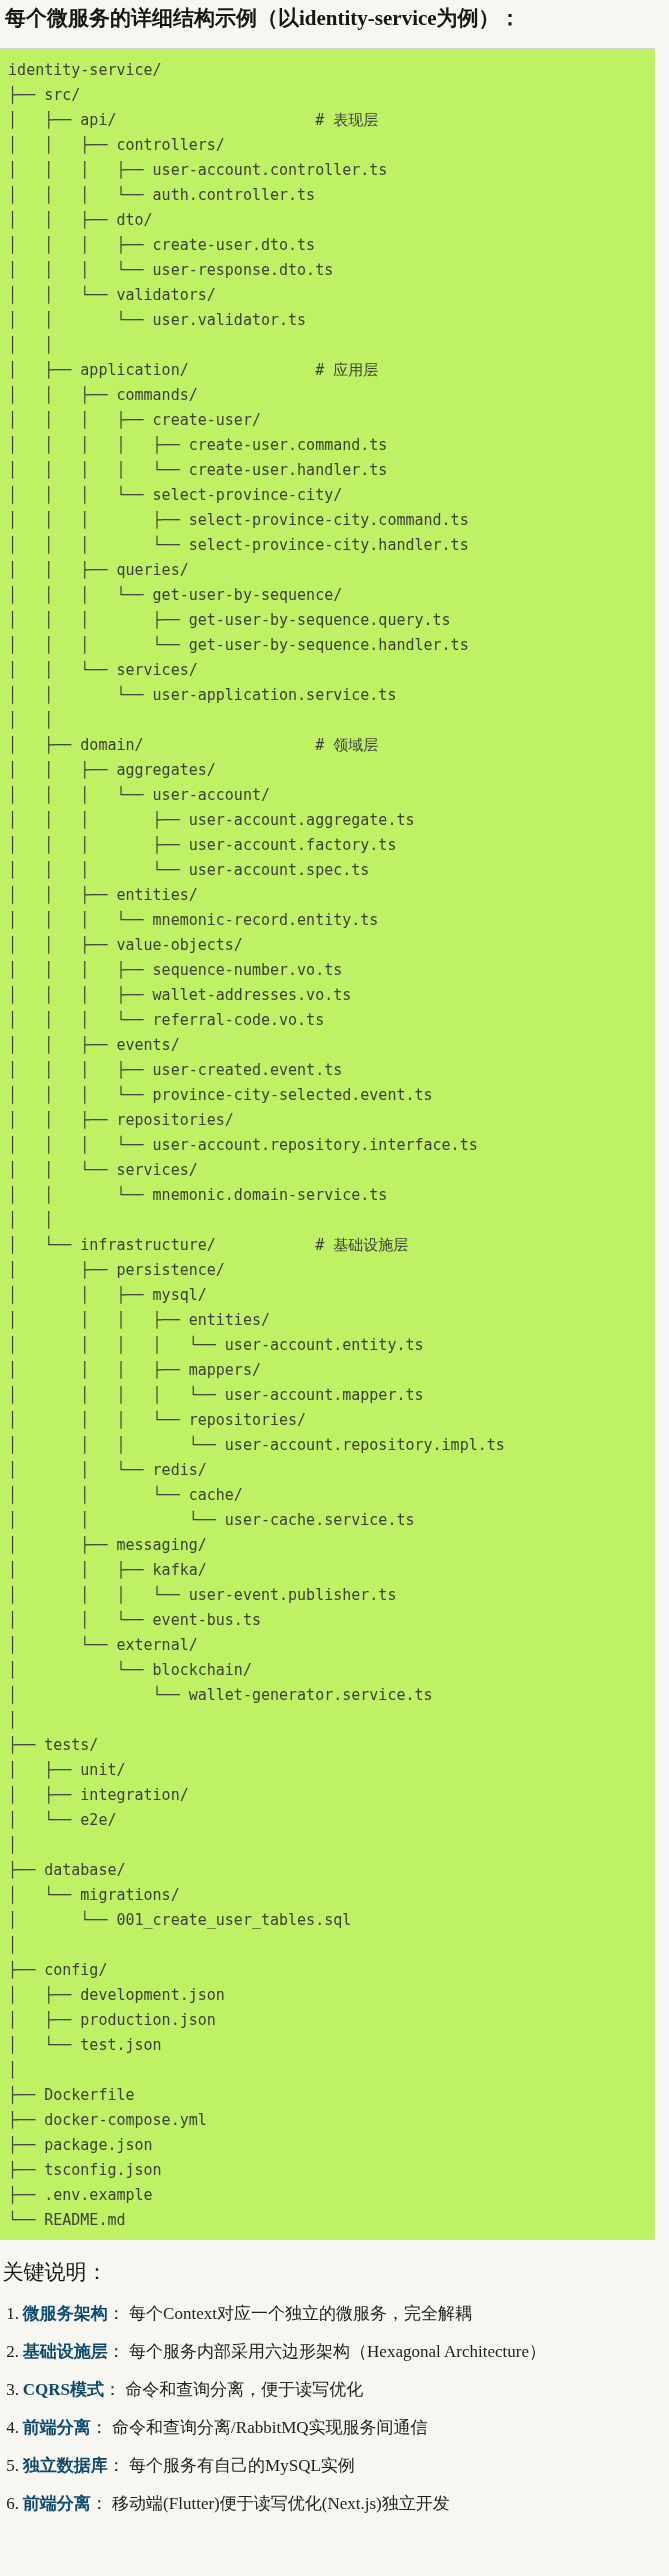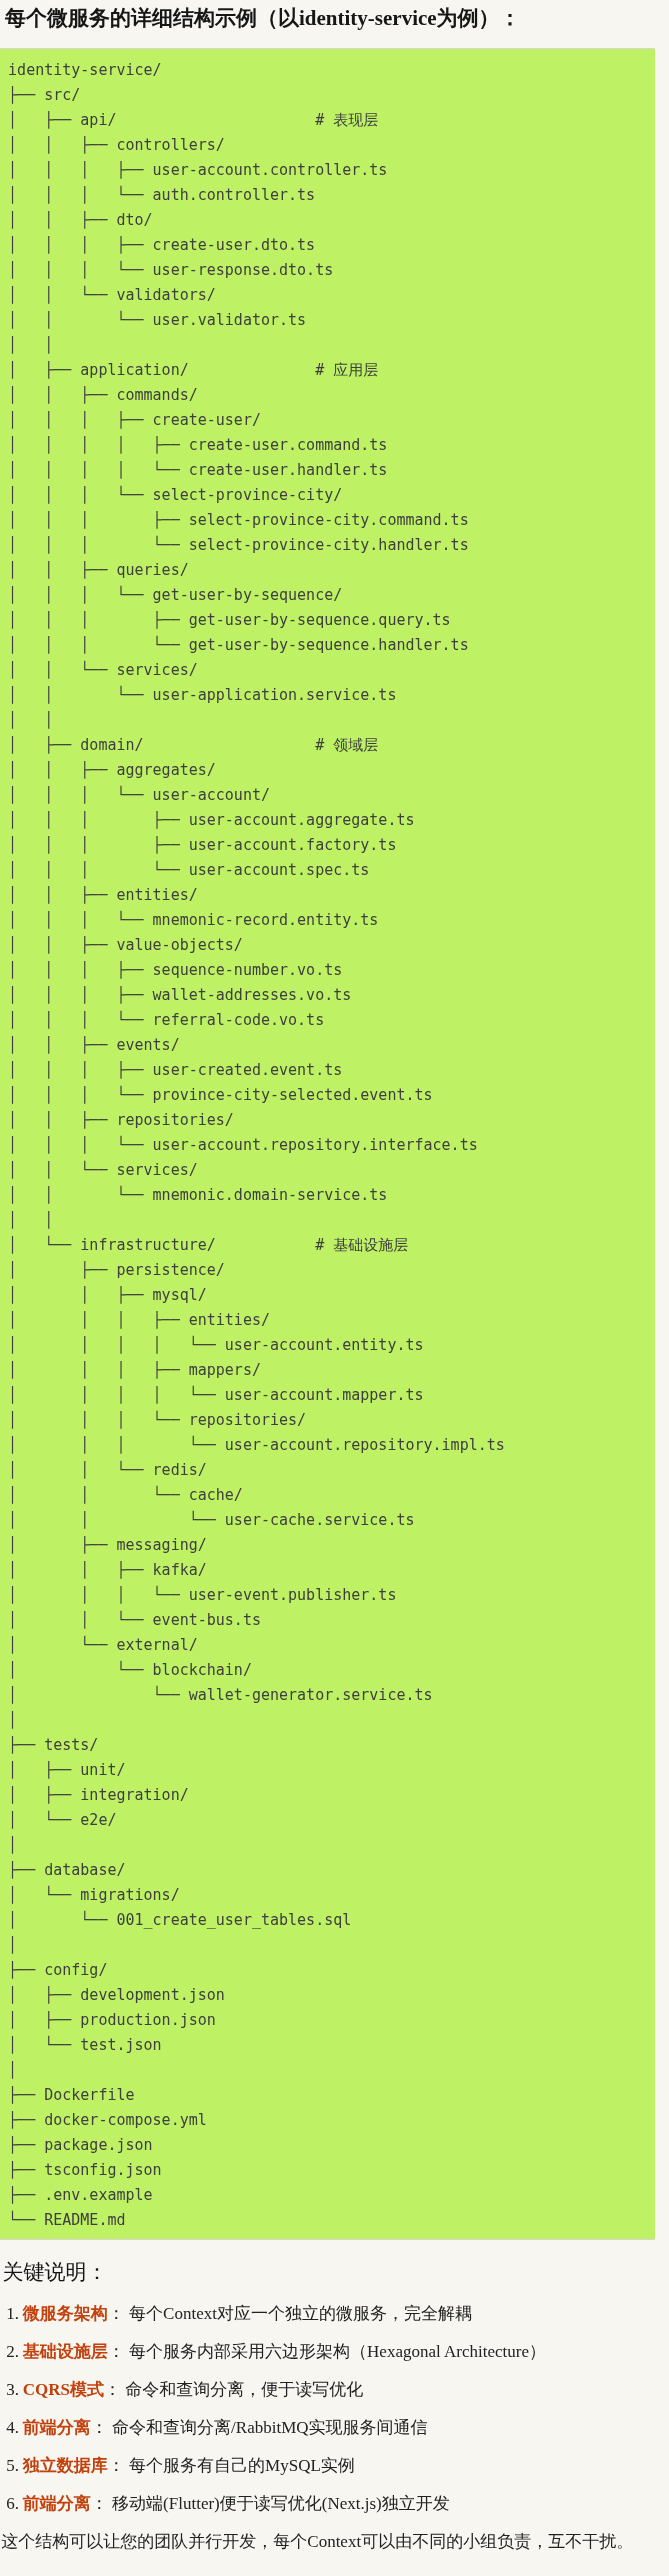--- a/index.html
+++ b/index.html
@@ -56,21 +56,21 @@
   .notes-list li {
     font-size: 17px;
     line-height: 21px;
     margin: 0 0 17px 0;
     color: #222222;
   }
   .notes-list li .num {
     margin-right: 3.8px;
   }
   .notes-list li b {
-    color: #c2410c;
+    color: #0c4a6e;
   }
   .closing-para {
     margin: 0;
     padding: 0 3.8px 17.5px 1.3px;
     font-size: 17px;
     line-height: 21px;
     color: #222222;
   }
 </style>
 </head>
@@ -174,16 +174,15 @@
 
   <ol class="notes-list">
     <li><span class="num">1.</span><b>微服务架构</b><span>： </span><span>每个Context对应一个独立的微服务，完全解耦</span></li>
     <li><span class="num">2.</span><b>基础设施层</b><span>： </span><span>每个服务内部采用六边形架构（Hexagonal Architecture）</span></li>
     <li><span class="num">3.</span><b>CQRS模式</b><span>： </span><span>命令和查询分离，便于读写优化</span></li>
     <li><span class="num">4.</span><b>前端分离</b><span>： </span><span>命令和查询分离/RabbitMQ实现服务间通信</span></li>
     <li><span class="num">5.</span><b>独立数据库</b><span>： </span><span>每个服务有自己的MySQL实例</span></li>
     <li><span class="num">6.</span><b>前端分离</b><span>： </span><span>移动端(Flutter)便于读写优化(Next.js)独立开发</span></li>
   </ol>
 
-  <p class="closing-para">这个结构可以让您的团队并行开发，每个Context可以由不同的小组负责，互不干扰。</p>
 
 </div>
 
 
 </body></html>

